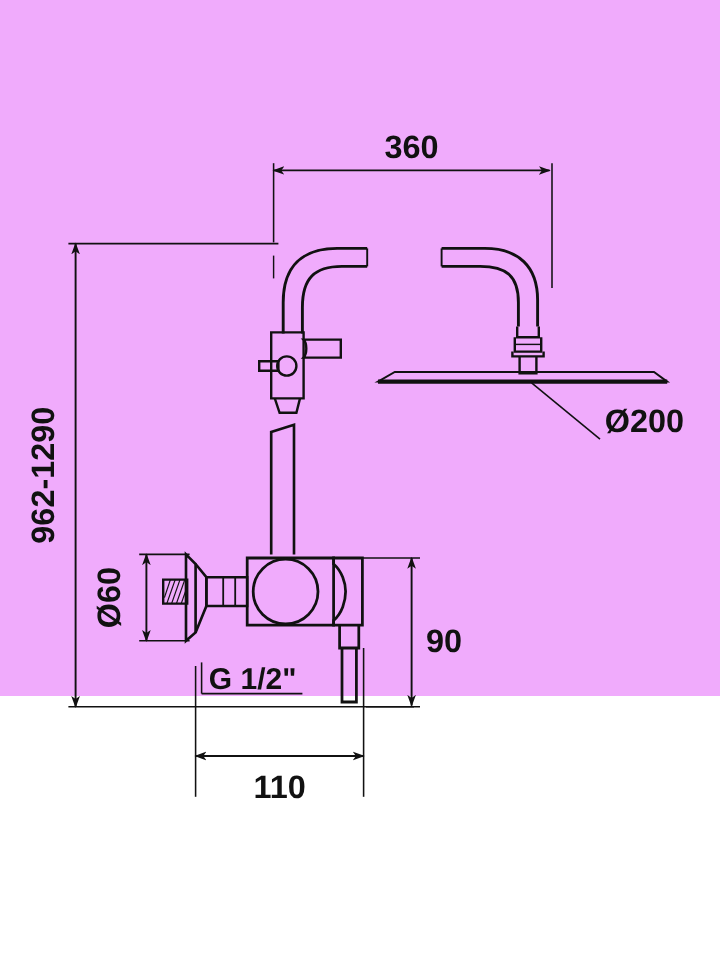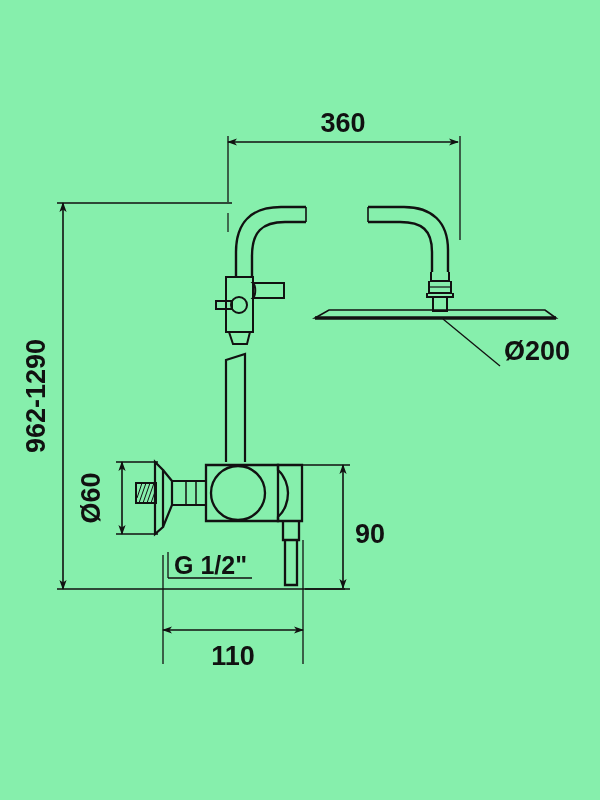--- a/index.html
+++ b/index.html
@@ -1,18 +1,18 @@
 <!DOCTYPE html>
 <html><head>
 <meta charset="utf-8">
 <style>
   html,body{margin:0;padding:0;background:#ffffff;}
   body{width:600px;height:800px;overflow:hidden;
        font-family:"Liberation Sans",sans-serif;color:#000;}
-  #sheet{position:relative;width:600px;height:800px;background:#86efac;}
+  #sheet{position:relative;width:600px;height:580px;background:#f0abfc;}
   svg{display:block;}
   .dimtext{font-family:"Liberation Sans",sans-serif;font-weight:700;fill:#111;}
 </style>
 </head>
 <body>
 
 <div id="sheet">
 <svg width="600" height="800" viewBox="0 0 600 800">
 
   <defs>

